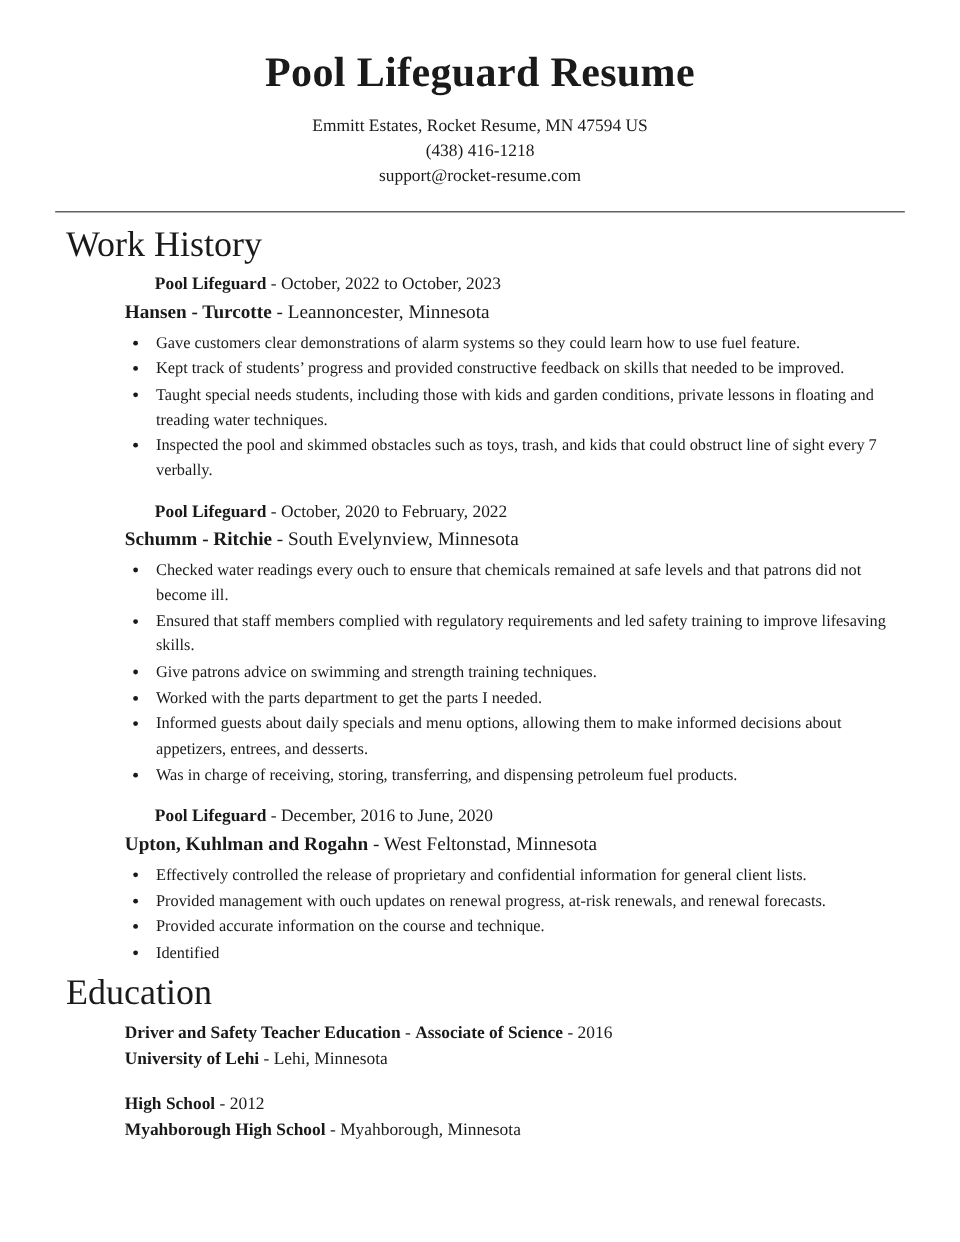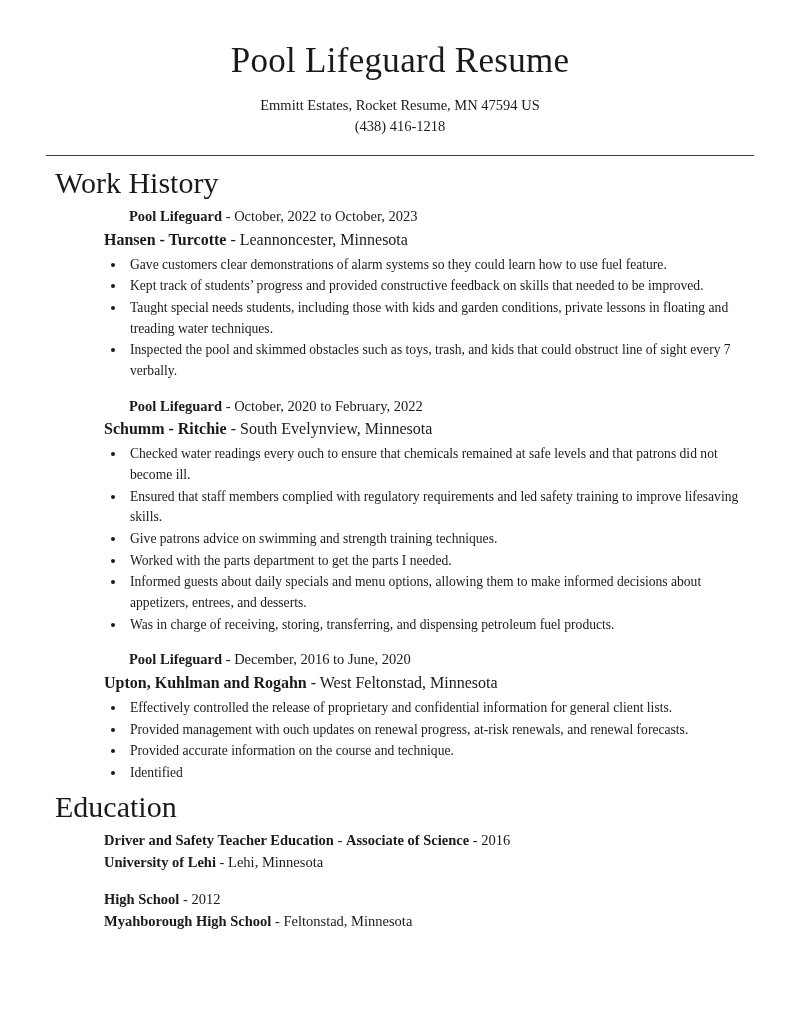--- a/index.html
+++ b/index.html
@@ -16,21 +16,21 @@
   .page {
     width: 800px;
     min-height: 1035px;
     box-sizing: border-box;
     padding: 34px 46px 20px 46px;
     background: #ffffff;
   }
   .resume-title {
     text-align: center;
     font-size: 35px;
-    font-weight: normal;
+    font-weight: bold;
     letter-spacing: 0.3px;
     margin: 8px 0 14px 0;
     line-height: 1.1;
   }
   .contact-line {
     text-align: center;
     font-size: 14.5px;
     line-height: 1.45;
     color: #1a1a1a;
   }
@@ -101,20 +101,21 @@
 </style>
 </head>
 <body>
 
 <div class="page">
 
   <h1 class="resume-title">Pool Lifeguard Resume</h1>
 
   <div class="contact-line">Emmitt Estates, Rocket Resume, MN 47594 US</div>
   <div class="contact-line">(438) 416-1218</div>
+  <div class="contact-line">support@rocket-resume.com</div>
 
   <hr class="header-rule">
 
   <div class="section">
     <h2 class="section-title">Work History</h2>
 
     <div class="entry">
       <div class="entry-line1">
         <span class="entry-role">Pool Lifeguard</span><span class="entry-sep"> - </span><span>October, 2022 to October, 2023</span>
       </div>
@@ -172,18 +173,18 @@
       <div class="edu-line">
         <span class="edu-school">University of Lehi</span><span class="entry-sep"> - </span><span>Lehi, Minnesota</span>
       </div>
     </div>
 
     <div class="edu-entry">
       <div class="edu-line">
         <span class="edu-degree">High School</span><span class="entry-sep"> - </span><span>2012</span>
       </div>
       <div class="edu-line">
-        <span class="edu-school">Myahborough High School</span><span class="entry-sep"> - </span><span>Feltonstad, Minnesota</span>
+        <span class="edu-school">Myahborough High School</span><span class="entry-sep"> - </span><span>Myahborough, Minnesota</span>
       </div>
     </div>
   </div>
 
 </div>
 
 </body></html>

